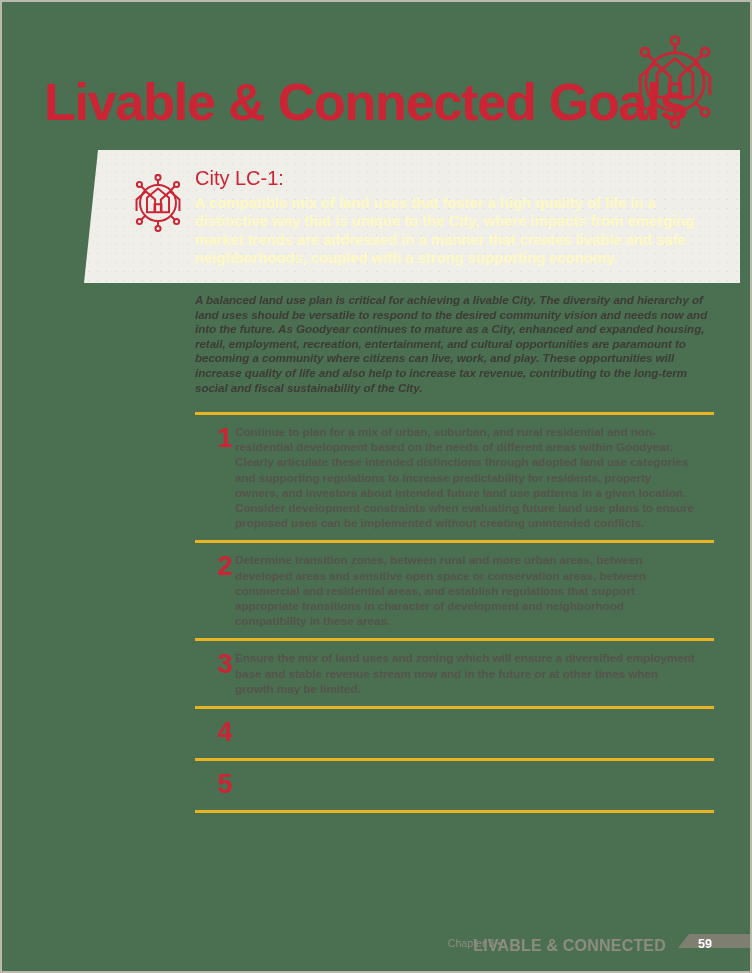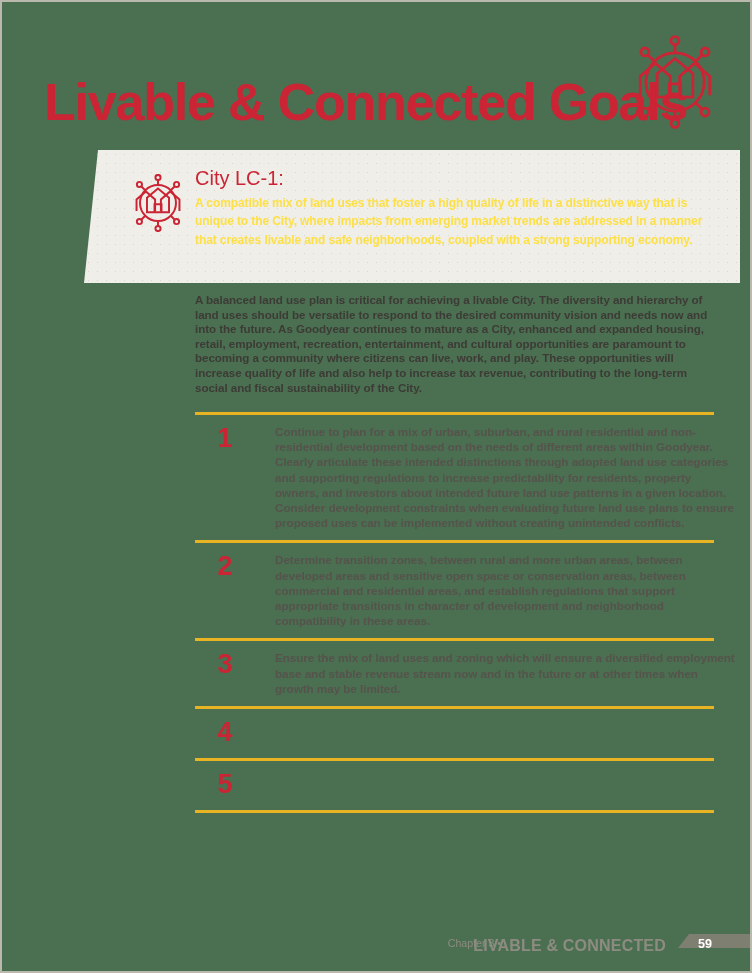--- a/index.html
+++ b/index.html
@@ -49,36 +49,37 @@
     position:absolute;left:193px;top:164px;
     width:520px;
     color:#cb2434;
     font-size:20px;
     font-weight:normal;
     line-height:24px;
   }
   .goal-text{
     position:absolute;left:193px;top:192px;
     width:508px;
-    color:#fde047;
-    font-size:12px;
+    color:#fef9c3;
+    font-size:15px;
     font-weight:bold;
     line-height:18.4px;
     letter-spacing:-0.1px;
   }
 
   
   .intro{
     position:absolute;left:193px;top:291px;
     width:516px;
     color:#3d3b36;
     font-size:11.6px;
     font-weight:bold;
     line-height:14.6px;
     letter-spacing:-0.05px;
+    font-style:italic;
   }
 
   
   .list{
     position:absolute;left:193px;top:410px;
     width:519px;
   }
   .divider{
     width:519px;height:3px;
     background:#e9b424;
@@ -91,21 +92,21 @@
   .item-num{
     position:absolute;left:13px;top:8px;
     width:34px;
     text-align:center;
     color:#cb2434;
     font-size:27px;
     font-weight:bold;
     line-height:30px;
   }
   .item-text{
-    margin-left:80px;
+    margin-left:40px;
     width:462px;
     color:#55534c;
     font-size:11.7px;
     font-weight:bold;
     line-height:15.2px;
     letter-spacing:-0.05px;
   }
 
   
   .footer{

